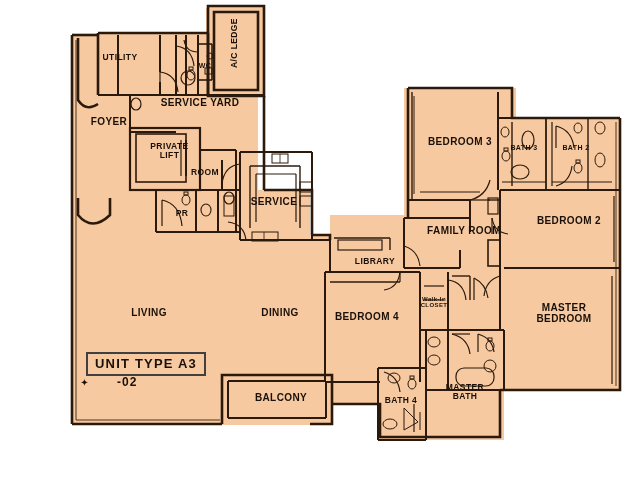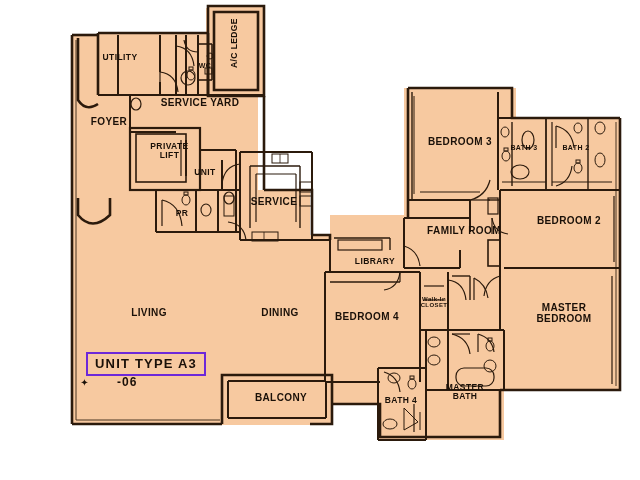--- a/index.html
+++ b/index.html
@@ -45,21 +45,21 @@
   .sz-xs  { font-size: 7px; }
   .sz-xxs { font-size: 6px; }
   .rot90 {
     transform: translate(-50%, -50%) rotate(-90deg);
   }
   #unit-type-box {
     position: absolute;
     left: 86px;
     top: 352px;
     padding: 2px 7px 3px 7px;
-    border: 2px solid #6d28d9;
+    border: 2px solid #404040;
     background: transparent;
     font-size: 13px;
     font-weight: 700;
     letter-spacing: 1.2px;
     color: #1a1008;
     font-family: "Liberation Sans", sans-serif;
   }
   #unit-level {
     position: absolute;
     left: 117px;
@@ -405,36 +405,36 @@
     </g>
   </svg>
 
   <div id="labels-layer">
       <div class="room-label sz-md" style="left: 103px; top: 122px;">FOYER</div>
       <div class="room-label sz-sm" style="left: 120px; top: 57px;">UTILITY</div>
       <div class="room-label sz-xs" style="left: 205px; top: 66px;">WC</div>
       <div class="room-label sz-sm rot90" style="left: 234px; top: 43px;">A/C LEDGE</div>
       <div class="room-label sz-md" style="left: 194px; top: 103px;">SERVICE YARD</div>
       <div class="room-label sz-sm" style="left: 155px; top: 151px; padding-left: 29px;">PRIVATE<br>LIFT</div>
-      <div class="room-label sz-sm" style="left: 205px; top: 172px;">UNIT</div>
+      <div class="room-label sz-sm" style="left: 205px; top: 172px;">ROOM</div>
       <div class="room-label sz-sm" style="left: 182px; top: 213px;">PR</div>
       <div class="room-label sz-md" style="left: 268px; top: 202px;">SERVICE</div>
       <div class="room-label sz-md" style="left: 143px; top: 313px;">LIVING</div>
       <div class="room-label sz-md" style="left: 274px; top: 313px;">DINING</div>
       <div class="room-label sz-md" style="left: 275px; top: 398px;">BALCONY</div>
       <div class="room-label sz-sm" style="left: 363px; top: 261px; padding-left: 24px;">LIBRARY</div>
       <div class="room-label sz-md" style="left: 361px; top: 317px;">BEDROOM 4</div>
       <div class="room-label sz-xxs" style="left: 434px; top: 302px;">Walk-In<br>CLOSET</div>
       <div class="room-label sz-sm" style="left: 401px; top: 400px;">BATH 4</div>
       <div class="room-label sz-sm" style="left: 465px; top: 392px;">MASTER<br>BATH</div>
       <div class="room-label sz-md" style="left: 558px; top: 313px;">MASTER<br>BEDROOM</div>
       <div class="room-label sz-md" style="left: 458px; top: 231px;">FAMILY ROOM</div>
       <div class="room-label sz-md" style="left: 563px; top: 221px;">BEDROOM 2</div>
       <div class="room-label sz-md" style="left: 454px; top: 142px;">BEDROOM 3</div>
       <div class="room-label sz-xs" style="left: 524px; top: 148px;">BATH 3</div>
       <div class="room-label sz-xs" style="left: 576px; top: 148px;">BATH 2</div>
     </div>
 
   <div id="unit-type-box">UNIT TYPE A3</div>
-  <div id="unit-level">-06</div>
+  <div id="unit-level">-02</div>
   <div id="north-marker">✦</div>
 
 </div>
 
 </body></html>

